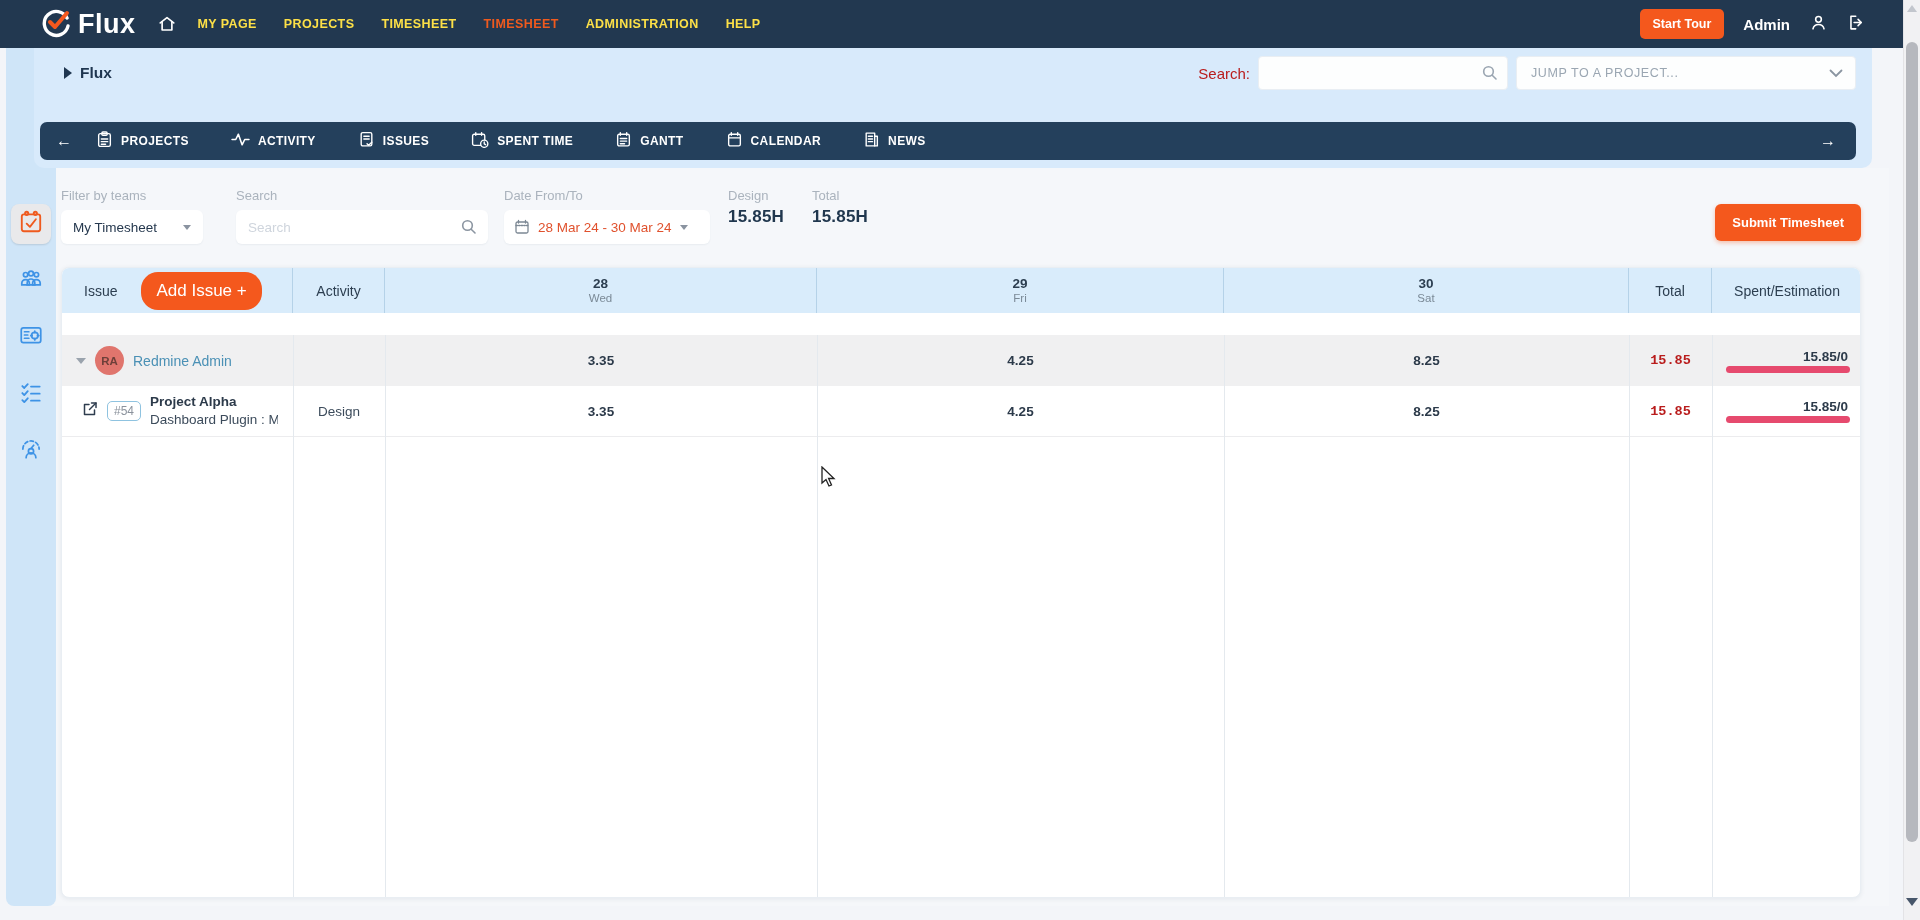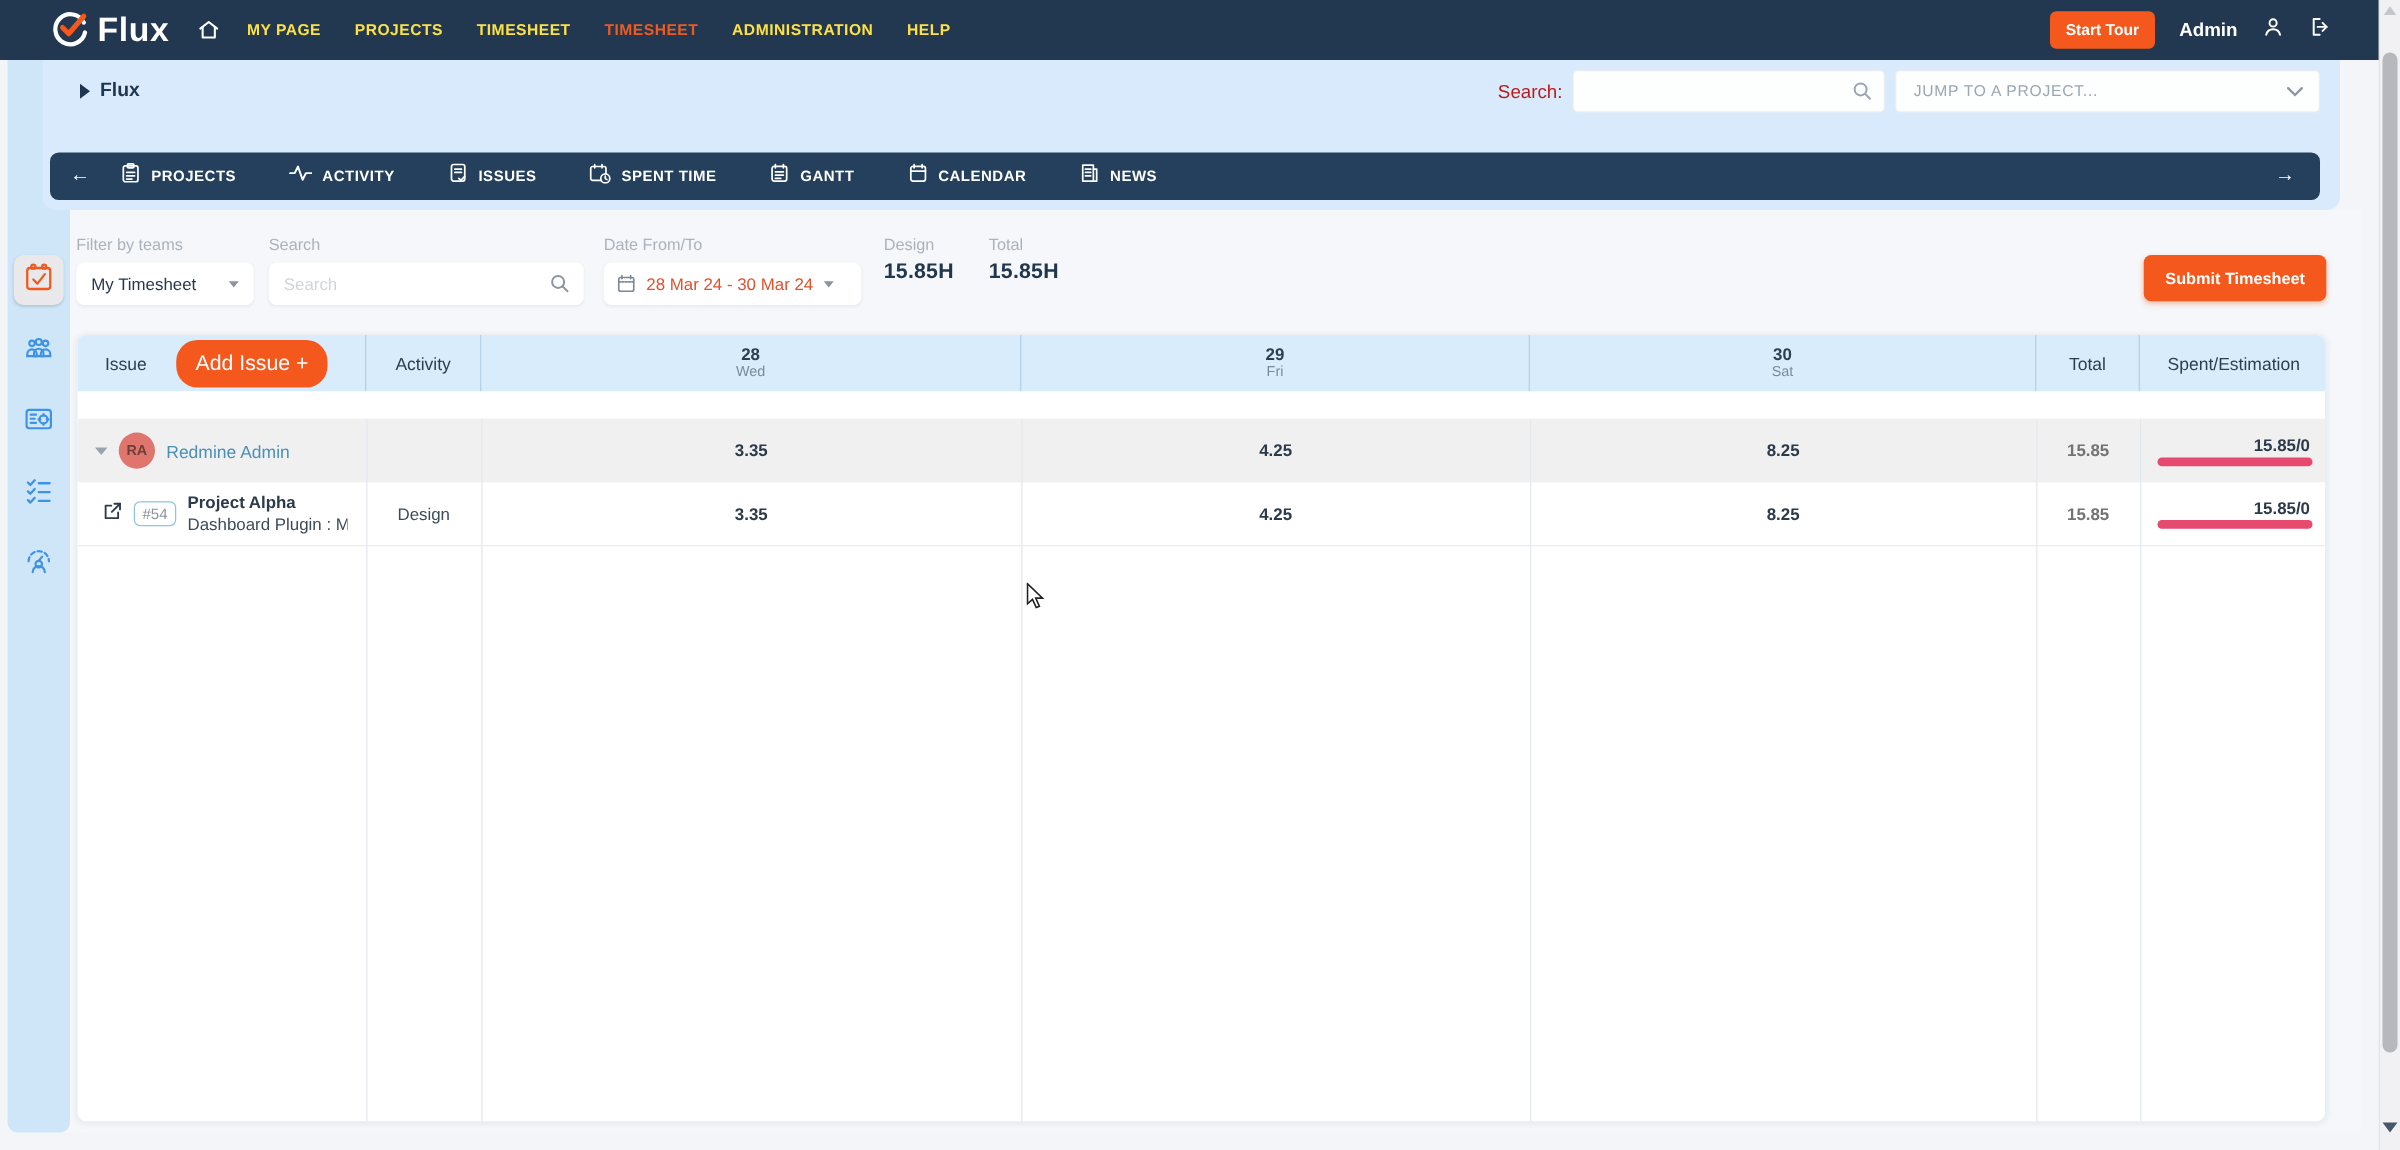--- a/index.html
+++ b/index.html
@@ -73,21 +73,21 @@
   
   .content { position:absolute; left:43px; top:168px; width:1846px; height:738px; background:#f5f7fa; }
   .filters { display:flex; align-items:flex-start; padding:20px 28px 0 18px; }
   .fgroup { display:flex; flex-direction:column; }
   .flabel { color:#aab3bd; font-size:13px; margin-bottom:7px; }
   .fcontrol {
     height:34px; background:#fff; border-radius:6px; display:flex; align-items:center;
     box-shadow:0 1px 2px rgba(40,60,90,.06); font-size:13.5px; color:#25384e;
   }
   .team-select { width:142px; justify-content:space-between; padding:0 12px; cursor:pointer; }
-  .fsearch { width:252px; margin-left:12px; }
+  .fsearch { width:252px; margin-left:33px; }
   .fsearch .fcontrol { width:252px; position:relative; }
   .fsearch input {
     border:none; outline:none; background:transparent; font-family:inherit; font-size:13.5px;
     width:100%; padding:0 34px 0 12px; color:#344;
   }
   .fsearch input::placeholder { color:#cfd5dd; }
   .fsearch svg { position:absolute; right:10px; top:8px; }
   .fdate { margin-left:16px; }
   .date-control { width:206px; padding:0 10px; gap:8px; cursor:pointer; }
   .date-text { color:#e0512d; font-size:13.5px; white-space:nowrap; }
@@ -119,21 +119,21 @@
   .day-head { display:flex; flex-direction:column; align-items:center; justify-content:center; line-height:1.2; }
   .day-num { font-size:13.5px; font-weight:bold; color:#2c3e50; }
   .day-dow { font-size:11.5px; color:#7b8a97; }
   .tbody { position:relative; height:586px; }
   .colline { position:absolute; top:0; bottom:0; width:1px; background:#e4e9ee; z-index:2; }
   .row { height:51px; align-items:center; position:relative; z-index:1; }
   .row-group { background:#f0f0f1;margin-top:22px; }
   .row-issue { background:#fff; border-bottom:1px solid #ececee; }
   .cell { display:flex; align-items:center; justify-content:center; height:100%; }
   .cell-val { font-size:13.5px; font-weight:bold; color:#2c3a4a; }
-  .cell-total { font-size:13.5px; font-weight:bold; color:#737373; }
+  .cell-total { font-size:13.5px; font-weight:bold; color:#b91c1c;font-family:Liberation Mono, monospace; }
   .cell-name { justify-content:flex-start; padding-left:14px; gap:9px; }
   .caret-row { width:0; height:0; border-left:5px solid transparent; border-right:5px solid transparent; border-top:6px solid #9aa3ad; cursor:pointer; }
   .avatar {
     width:29px; height:29px; border-radius:50%; background:#e0756d; color:#6d3f39;
     display:flex; align-items:center; justify-content:center; font-size:11.5px; font-weight:bold;
   }
   .user-name { color:#4a90b5; font-size:14px; }
   .cell-issue { justify-content:flex-start; padding-left:20px; gap:9px; }
   .issue-badge {
     border:1px solid #8fc3e0; border-radius:5px; color:#8b929c; background:#fff;

